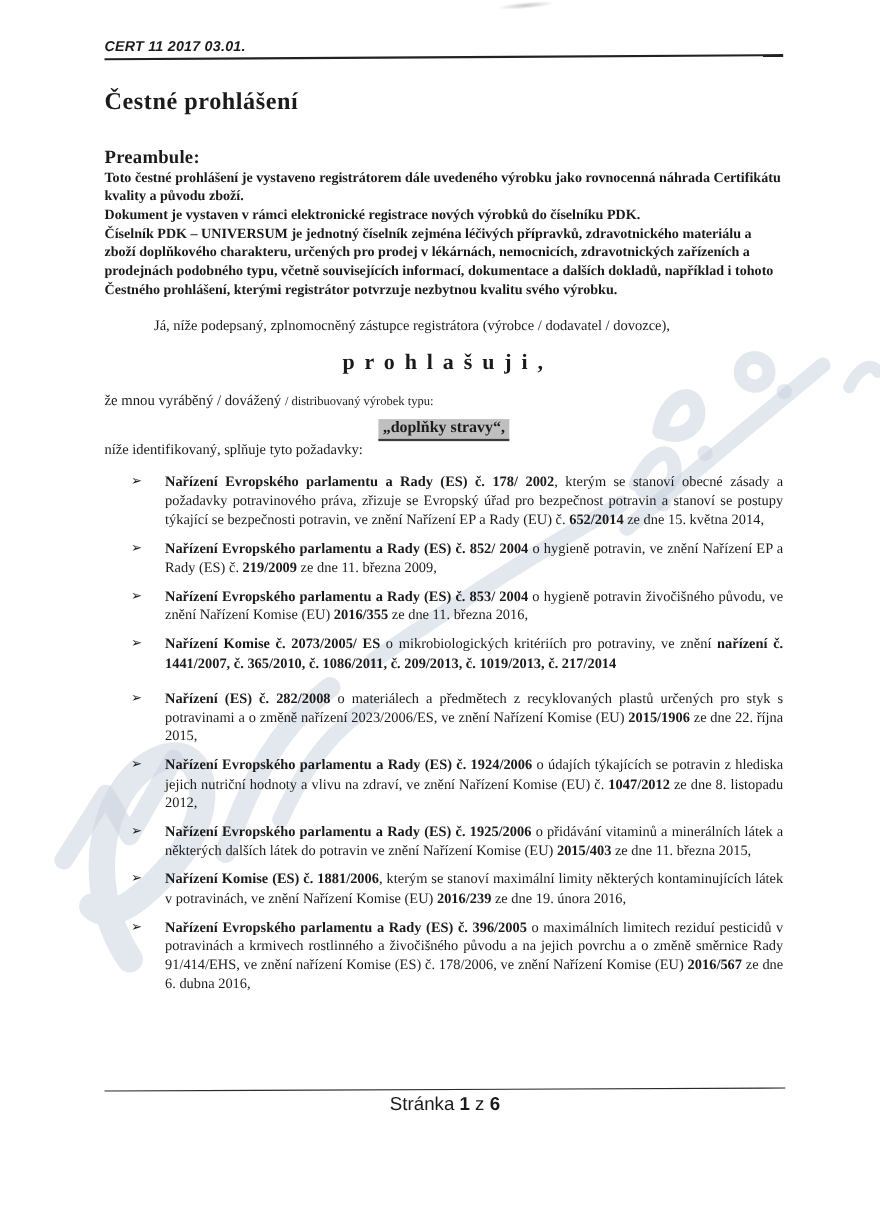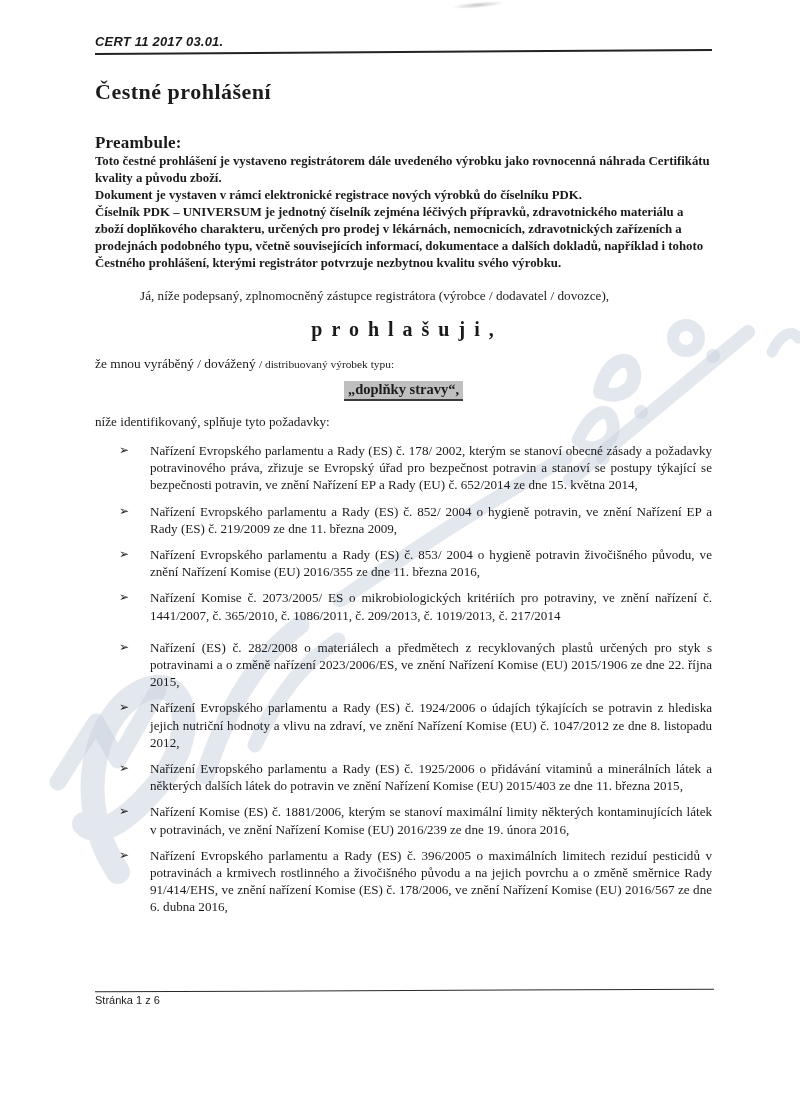--- a/index.html
+++ b/index.html
@@ -25,33 +25,33 @@
   .preamble-heading{font-size:17px;font-weight:bold;letter-spacing:.2px;}
   .preamble-body p{margin:0;font-size:12.8px;font-weight:bold;line-height:17px;}
 
   .intro-line{margin-top:15px;font-size:13.2px;text-indent:45px;line-height:18px;}
   .verb-line{margin-top:13px;text-align:center;font-size:20px;font-weight:bold;letter-spacing:2px;}
   .product-intro{margin-top:15px;font-size:13.4px;}
   .product-intro .small{font-size:11.4px;}
   .product-type-row{margin-top:8px;text-align:center;}
   .product-type{display:inline-block;font-size:14.5px;font-weight:bold;background:#bfbfbf;
     padding:0 4px 1px 4px;border-bottom:2px solid #3a3a3a;}
-  .follow-line{margin-top:13px;font-size:13.2px;}
+  .follow-line{font-size:13.2px;}
 
   .bullets{list-style:none;margin:12px 0 0 0;padding:0 0 0 32px;}
   .bullets li{position:relative;padding-left:23px;margin-bottom:9px;}
   .bullets li:nth-child(4){margin-bottom:15px;}
   .bullets .marker{position:absolute;left:-8px;top:0;font-family:"DejaVu Sans",sans-serif;
     font-size:12px;line-height:17px;}
   .bullets p{margin:0;text-align:justify;font-size:13.1px;line-height:17.2px;}
-  .b{font-weight:normal;}
+  .b{font-weight:bold;}
 
   .footer{position:absolute;left:95px;right:86px;top:990px;z-index:1;}
   .footer-rule{border-top:1.8px solid #2a2a2a;transform:rotate(-0.25deg);}
-  .footer-text{margin-top:3px;font-family:"Liberation Sans",sans-serif;font-size:11px;}
+  .footer-text{margin-top:3px;text-align:center;font-family:"Liberation Sans",sans-serif;font-size:17px;}
 </style>
 </head>
 <body>
 
 <svg class="watermark" width="800" height="1100" viewBox="0 0 800 1100" aria-hidden="true">
   <path d="M 118 872 C 70 800 95 705 150 688 C 190 678 196 738 160 782 C 130 818 100 840 84 824" stroke-width="24"></path>
   <path d="M 58 782 L 96 722 L 118 760 L 158 690" stroke-width="17"></path>
   <path d="M 205 775 C 230 700 260 655 300 625" stroke-width="19"></path>
   <path d="M 255 745 C 280 690 305 662 338 640" stroke-width="15" opacity=".45"></path>
   <path d="M 340 600 C 420 545 500 495 565 458" stroke-width="15" opacity=".4"></path>

